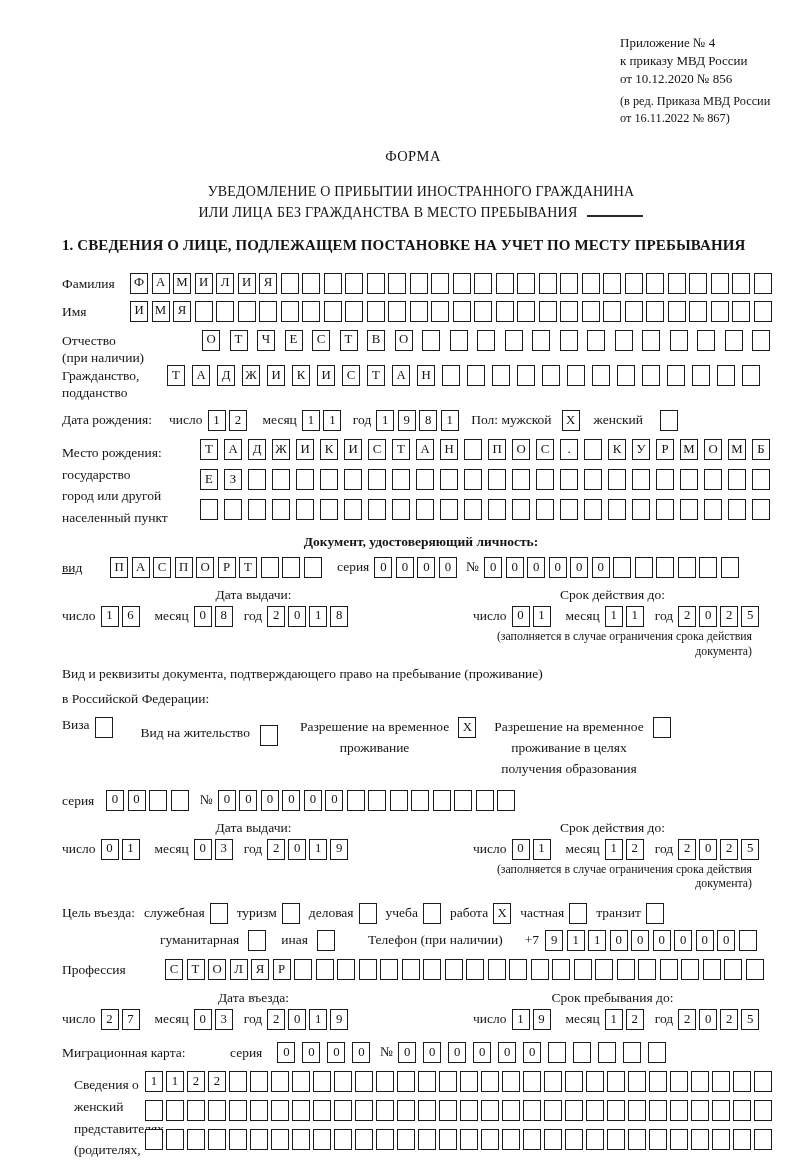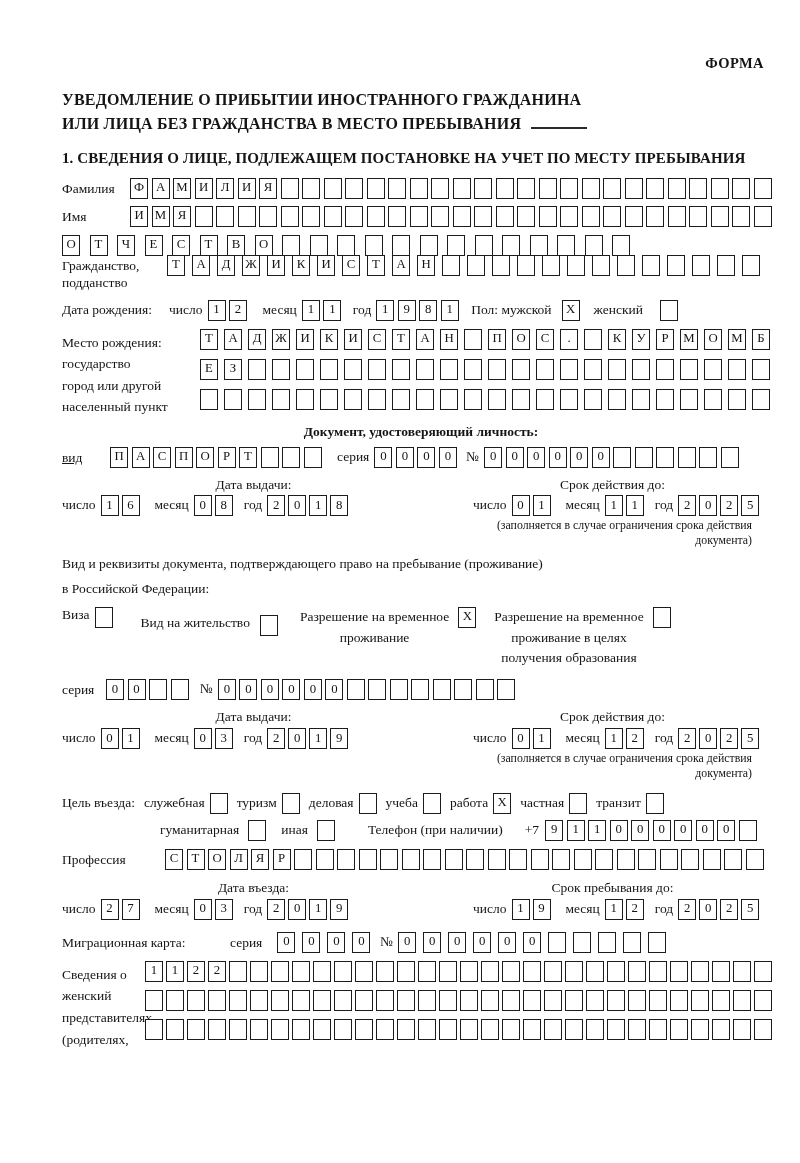--- a/index.html
+++ b/index.html
@@ -4,22 +4,22 @@
 <style>
   html,body{margin:0;padding:0;background:#fff;}
   .page{
     position:relative;width:800px;height:1163px;box-sizing:border-box;
     padding:34px 20px 0 62px;overflow:hidden;background:#fff;color:#141414;
     font-family:"Liberation Serif","DejaVu Serif",serif;font-size:13.5px;line-height:1.25;
   }
   
   .hdr{margin-left:558px;font-size:13px;line-height:1.38;}
   .hdr-sub{font-size:12.3px;margin-top:5px;line-height:1.38;}
-  .forma{text-align:right;padding-right:16px;font-weight:bold;font-size:14.5px;margin-top:20px;letter-spacing:.4px;}
-  .title{font-weight:bold;font-size:16px;margin-top:16px;line-height:1.5;letter-spacing:.2px;}
+  .forma{text-align:center;padding-right:16px;font-weight:normal;font-size:14.5px;margin-top:20px;letter-spacing:.4px;}
+  .title{text-align:center;font-weight:normal;font-size:14px;margin-top:16px;line-height:1.5;letter-spacing:.2px;}
   .blank-line{display:inline-block;width:56px;border-bottom:2.2px solid #2a2a2a;height:13px;margin-left:10px;}
   .sec{font-weight:bold;font-size:15px;margin-top:13px;letter-spacing:.1px;white-space:nowrap;}
   
   .frow{display:flex;align-items:flex-start;}
   .flabel{flex:0 0 auto;padding-top:3px;}
   .w68{width:68px;} .w140{width:140px;} .w105{width:105px;} .w48{width:48px;text-decoration:underline;} .w83{width:83px;}
   .cells{display:flex;flex-wrap:nowrap;flex:0 0 auto;}
   .cell{
     box-sizing:border-box;flex:0 0 auto;width:18px;height:21px;margin-right:3.5px;
     border:1.7px solid #1c1c1c;display:inline-flex;align-items:center;justify-content:center;
@@ -42,31 +42,40 @@
   .dgroup .cell{margin-right:3px;}
   .fnote{font-size:11.8px;text-align:right;padding-right:28px;margin-top:2px;}
   
   .optrow{margin-top:9px;}
   .opt{display:flex;align-items:flex-start;}
   .opt-lines{display:flex;flex-direction:column;align-items:center;line-height:1.55;}
   .gap28{margin-left:28px;margin-top:8px;} .gap22{margin-left:22px;} .gap18{margin-left:18px;}
   .pitem{display:inline-flex;align-items:flex-start;margin-right:9px;}
   .pitem .lbl{padding-top:2px;}
   .bp-lines div{line-height:21.5px;}
-  .rep-label div{line-height:21.8px;}
+  .rep-label div{line-height:21.8px;margin-left:12px;}
   .rep-rows .cells{margin-bottom:8px;}
   .mt6{margin-top:6px;} .mt7{margin-top:7px;} .mt8{margin-top:8px;} .mt10{margin-top:10px;}
-  .mt12{margin-top:12px;} .mt26{margin-top:10px;}
+  .mt12{margin-top:12px;} .mt26{margin-top:18px;}
   .nowrap{white-space:nowrap;}
 </style>
 </head>
 <body>
 
 <div class="page">
 
+  <div class="hdr">
+    <div>Приложение № 4</div>
+    <div>к приказу МВД России</div>
+    <div>от 10.12.2020 № 856</div>
+    <div class="hdr-sub">
+      <div>(в ред. Приказа МВД России</div>
+      <div>от 16.11.2022 № 867)</div>
+    </div>
+  </div>
 
   <div class="forma">ФОРМА</div>
 
   <div class="title">
     <div>УВЕДОМЛЕНИЕ О ПРИБЫТИИ ИНОСТРАННОГО ГРАЖДАНИНА</div>
     <div class="nowrap"><span>ИЛИ ЛИЦА БЕЗ ГРАЖДАНСТВА В МЕСТО ПРЕБЫВАНИЯ</span><span class="blank-line"></span></div>
   </div>
 
   <div class="sec">1. СВЕДЕНИЯ О ЛИЦЕ, ПОДЛЕЖАЩЕМ ПОСТАНОВКЕ НА УЧЕТ ПО МЕСТУ ПРЕБЫВАНИЯ</div>
 
@@ -136,20 +145,24 @@
         <span class="cell"></span>
         <span class="cell"></span>
         <span class="cell"></span>
         <span class="cell"></span>
         <span class="cell"></span>
         <span class="cell"></span>
       </div>
   </div>
 
   <div class="frow mt8">
+    <div class="flabel w140">
+      <div>Отчество</div>
+      <div>(при наличии)</div>
+    </div>
     <div class="cells p27">
         <span class="cell">О</span>
         <span class="cell">Т</span>
         <span class="cell">Ч</span>
         <span class="cell">Е</span>
         <span class="cell">С</span>
         <span class="cell">Т</span>
         <span class="cell">В</span>
         <span class="cell">О</span>
         <span class="cell"></span>

